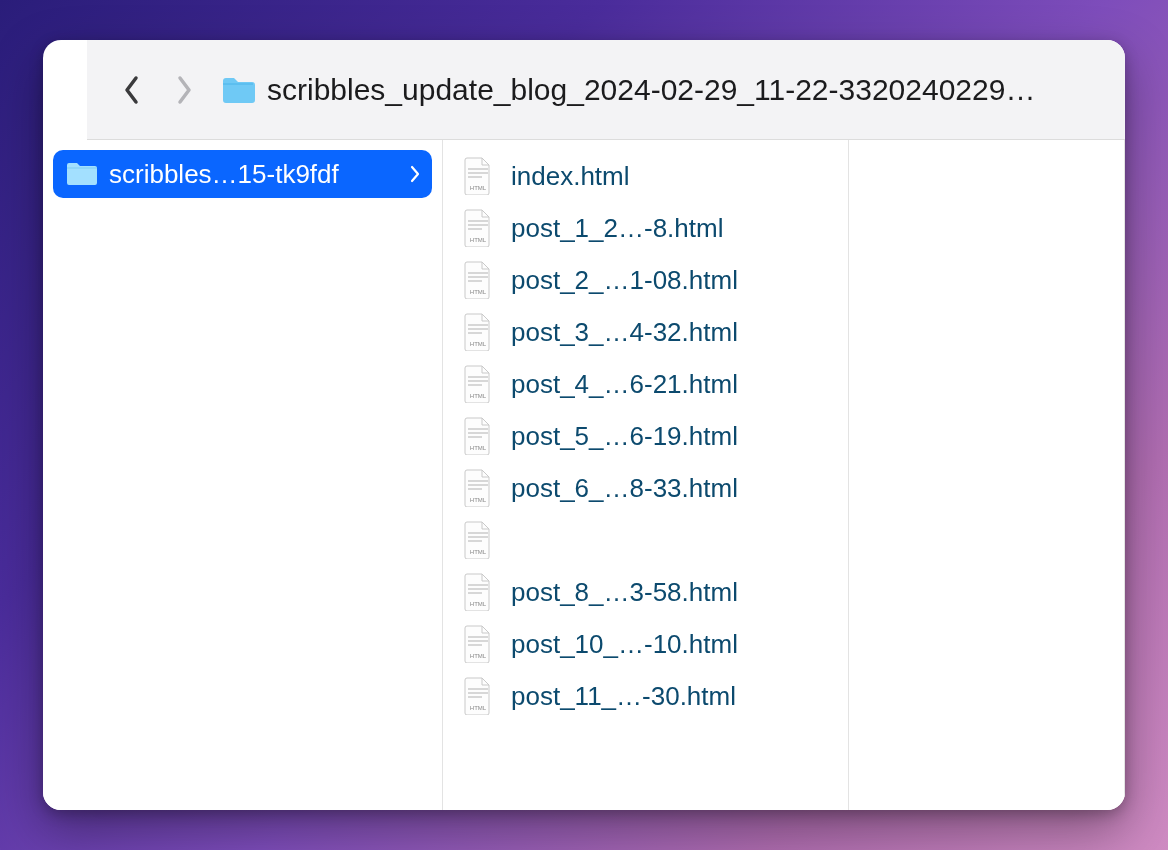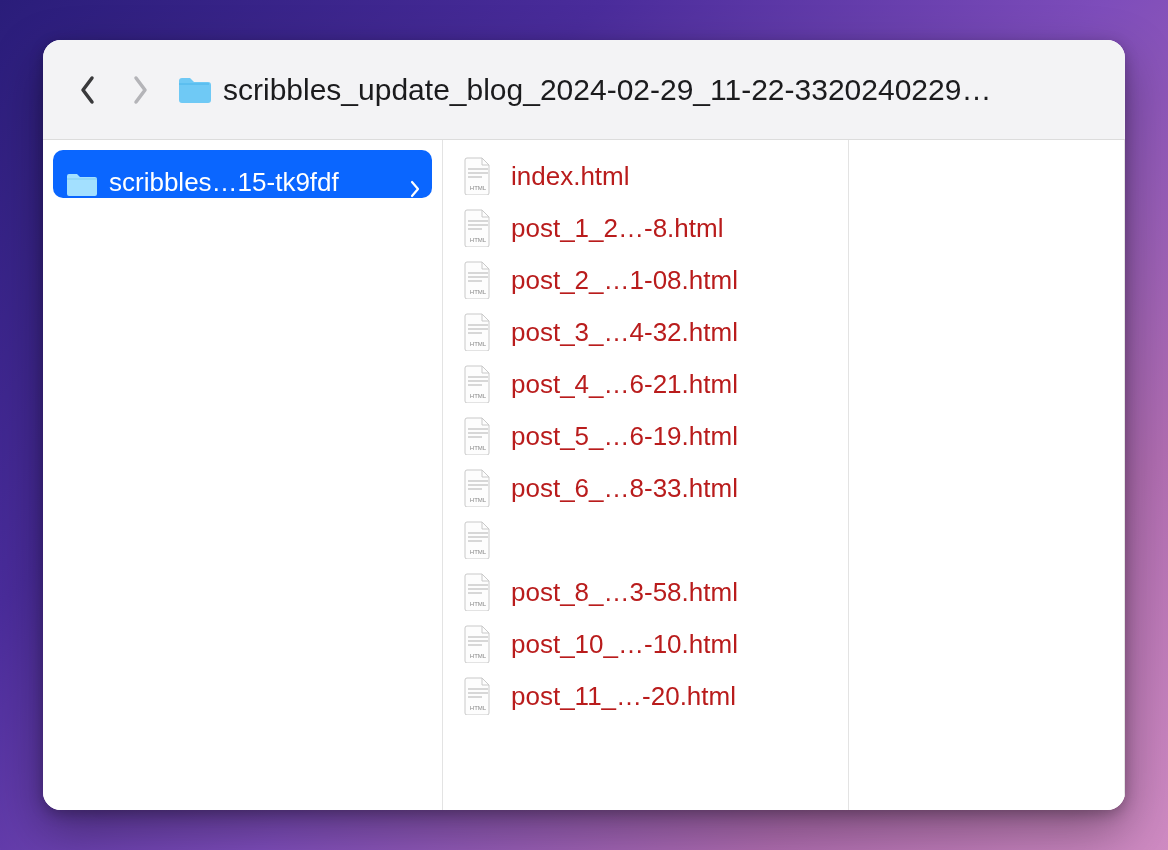--- a/index.html
+++ b/index.html
@@ -23,20 +23,21 @@
     flex-direction: column;
   }
   .toolbar {
     height: 100px;
     background: #f3f3f5;
     border-bottom: 1px solid #dcdcdc;
     display: flex;
     align-items: center;
     padding: 0 28px;
     gap: 20px;
+    margin-left: 44px;
   }
   .nav-buttons { display: flex; gap: 18px; }
   .nav-btn {
     width: 34px; height: 34px;
     display: flex; align-items: center; justify-content: center;
     background: transparent; border: none;
     cursor: default;
   }
   .nav-btn svg { width: 18px; height: 30px; }
   .nav-back svg path { stroke: #3a3a3c; }
@@ -59,21 +60,21 @@
   .column {
     height: 100%;
     overflow: hidden;
     border-right: 1px solid #e3e3e3;
   }
   .col1 { width: 400px; padding: 10px; }
   .col2 { width: 406px; padding: 10px 6px; }
   .col3 { flex: 1; }
 
   .folder-row {
-    display: flex; align-items: flex-end;
+    display: flex; align-items: center;
     height: 48px;
     border-radius: 10px;
     padding: 0 12px;
     gap: 10px;
     background: transparent;
     color: #111;
     font-size: 26px;
     cursor: default;
   }
   .folder-row.selected {
@@ -86,21 +87,21 @@
   }
   .folder-row .chevron path { stroke: #fff; }
   .folder-row .mini-folder { width: 34px; height: 26px; flex-shrink: 0; }
 
   .file-row {
     display: flex; align-items: center;
     height: 52px;
     padding: 0 14px;
     gap: 18px;
     font-size: 26px;
-    color: #b91c1c;
+    color: #0c4a6e;
     cursor: default;
     border-radius: 8px;
   }
   .file-icon { width: 30px; height: 38px; flex-shrink: 0; }
   .file-name { white-space: nowrap; overflow: hidden; text-overflow: ellipsis; }
 </style>
 </head>
 <body>
 
 <div class="window">
@@ -254,20 +255,20 @@
       </div>
       <div class="file-row">
         <svg class="file-icon" viewBox="0 0 30 38">
             <path d="M4 1 h15 l7 7 v28 q0 2-2 2 H4 q-2 0-2-2 V3 q0-2 2-2 Z" fill="#fdfdfd" stroke="#c9c9c9"></path>
             <path d="M19 1 v7 h7" fill="none" stroke="#c9c9c9"></path>
             <rect x="5" y="11" width="20" height="2" fill="#d7d7d7"></rect>
             <rect x="5" y="15" width="20" height="2" fill="#d7d7d7"></rect>
             <rect x="5" y="19" width="14" height="2" fill="#d7d7d7"></rect>
             <text x="15" y="33" font-size="6" text-anchor="middle" fill="#8a8a8a" font-family="Arial">HTML</text>
           </svg>
-        <span class="file-name">post_11_…-20.html</span>
+        <span class="file-name">post_11_…-30.html</span>
       </div>
     </div>
 
     <div class="column col3"></div>
 
   </div>
 </div>
 
 </body></html>

